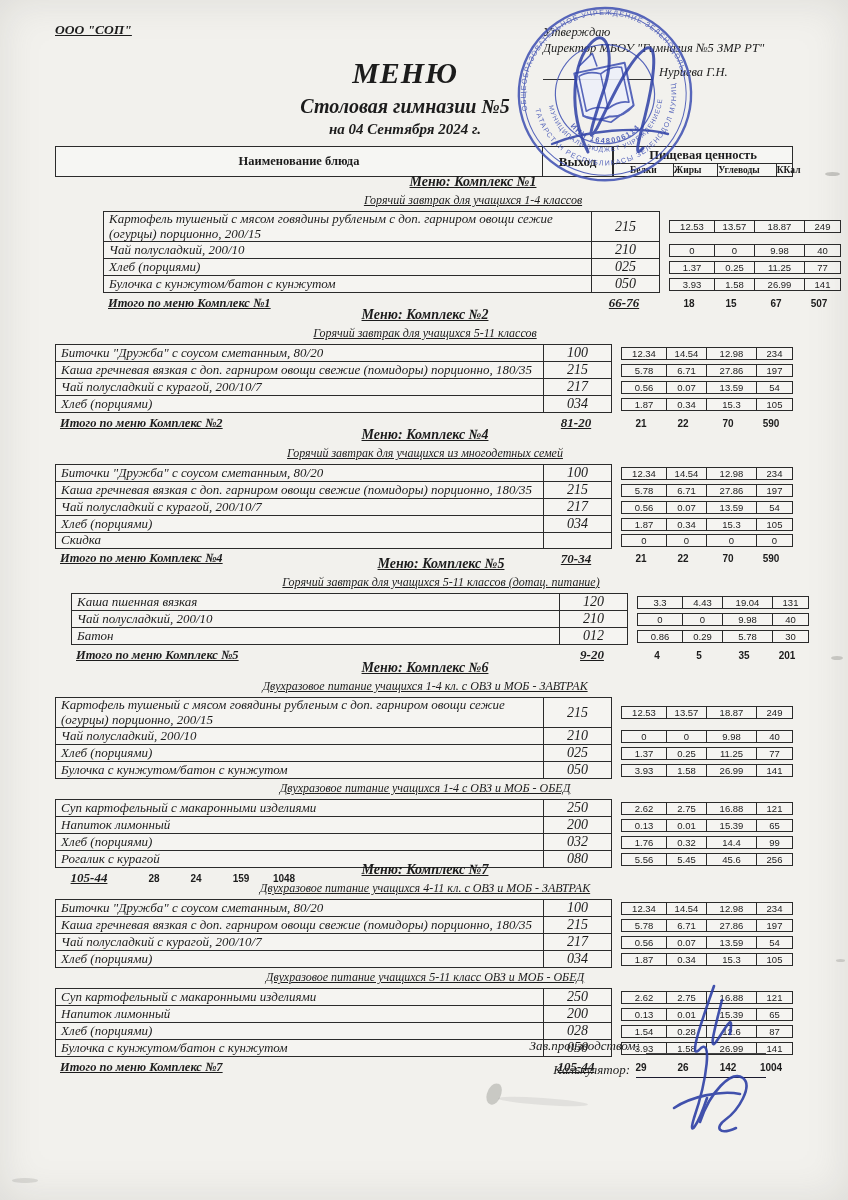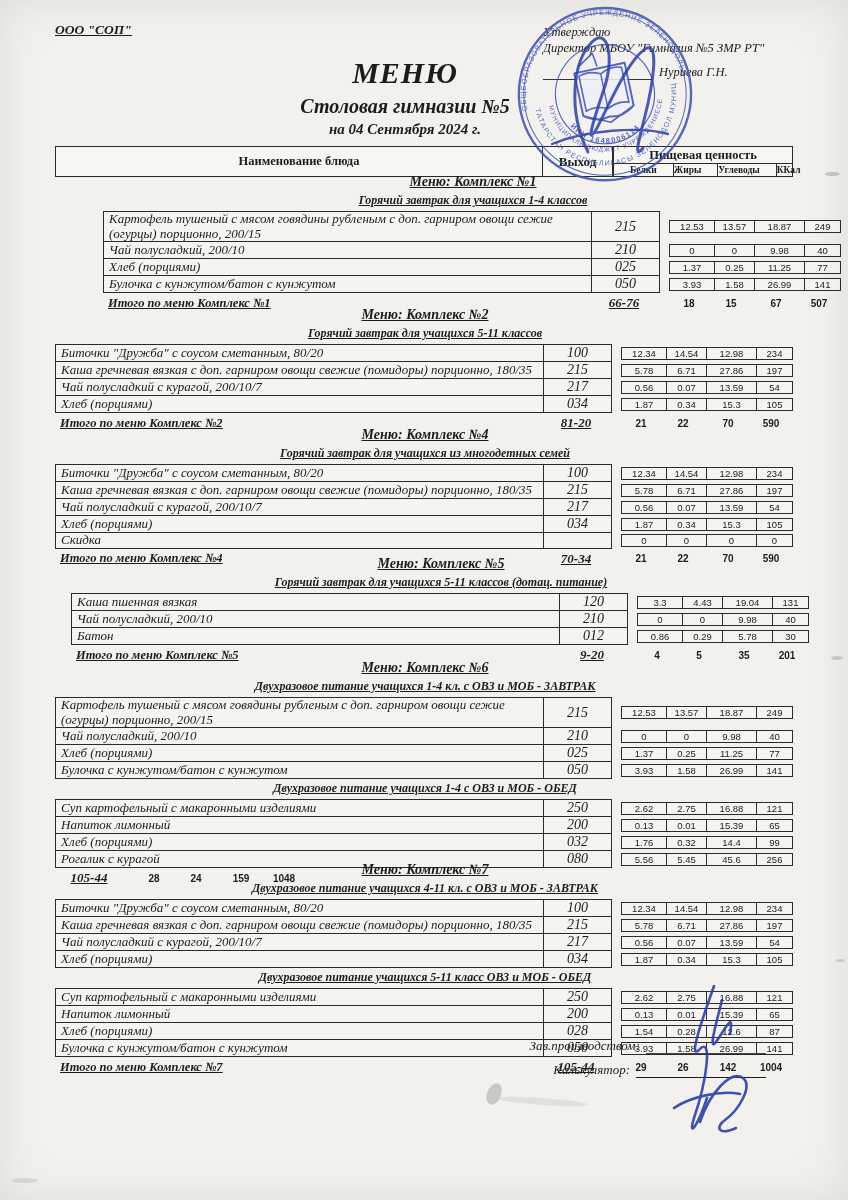--- a/index.html
+++ b/index.html
@@ -48,21 +48,21 @@
   .mh-cols{display:flex;height:12px;}
   .mh-col{box-sizing:border-box;font-weight:bold;font-size:9.5px;line-height:12px;text-align:center;margin-left:16px;}
   .mh-col:nth-child(1){width:52px;}
   .mh-col:nth-child(2){width:40px;border-left:1px solid var(--bd);}
   .mh-col:nth-child(3){width:50px;border-left:1px solid var(--bd);}
   .mh-col:nth-child(4){width:35px;border-left:1px solid var(--bd);}
   
   .menu-section{position:absolute;left:55px;width:740px;}
   .menu-title{text-align:center;font-weight:bold;font-style:italic;font-size:14px;
     text-decoration:underline;margin-bottom:3px;}
-  .menu-subtitle{text-align:center;font-weight:bold;font-style:italic;font-size:12px;
+  .menu-subtitle{text-align:center;font-weight:normal;font-style:italic;font-size:12px;
     text-decoration:underline;margin:2px 0 3px 0;}
   .tbl{}
   .trow{display:flex;min-height:16px;align-items:center;}
   .trow + .trow{margin-top:-1px;}
   .seg{display:flex;border:1px solid var(--bd);box-sizing:content-box;background:rgba(255,255,255,.25);}
   .gapcol{width:9px;}
   .cell{box-sizing:border-box;display:flex;align-items:center;}
   .c-name{width:487px;padding:0 5px;font-style:italic;font-size:13px;line-height:14.5px;}
   .c-out{width:68px;border-left:1px solid var(--bd);justify-content:center;
     font-style:italic;font-size:14px;}

